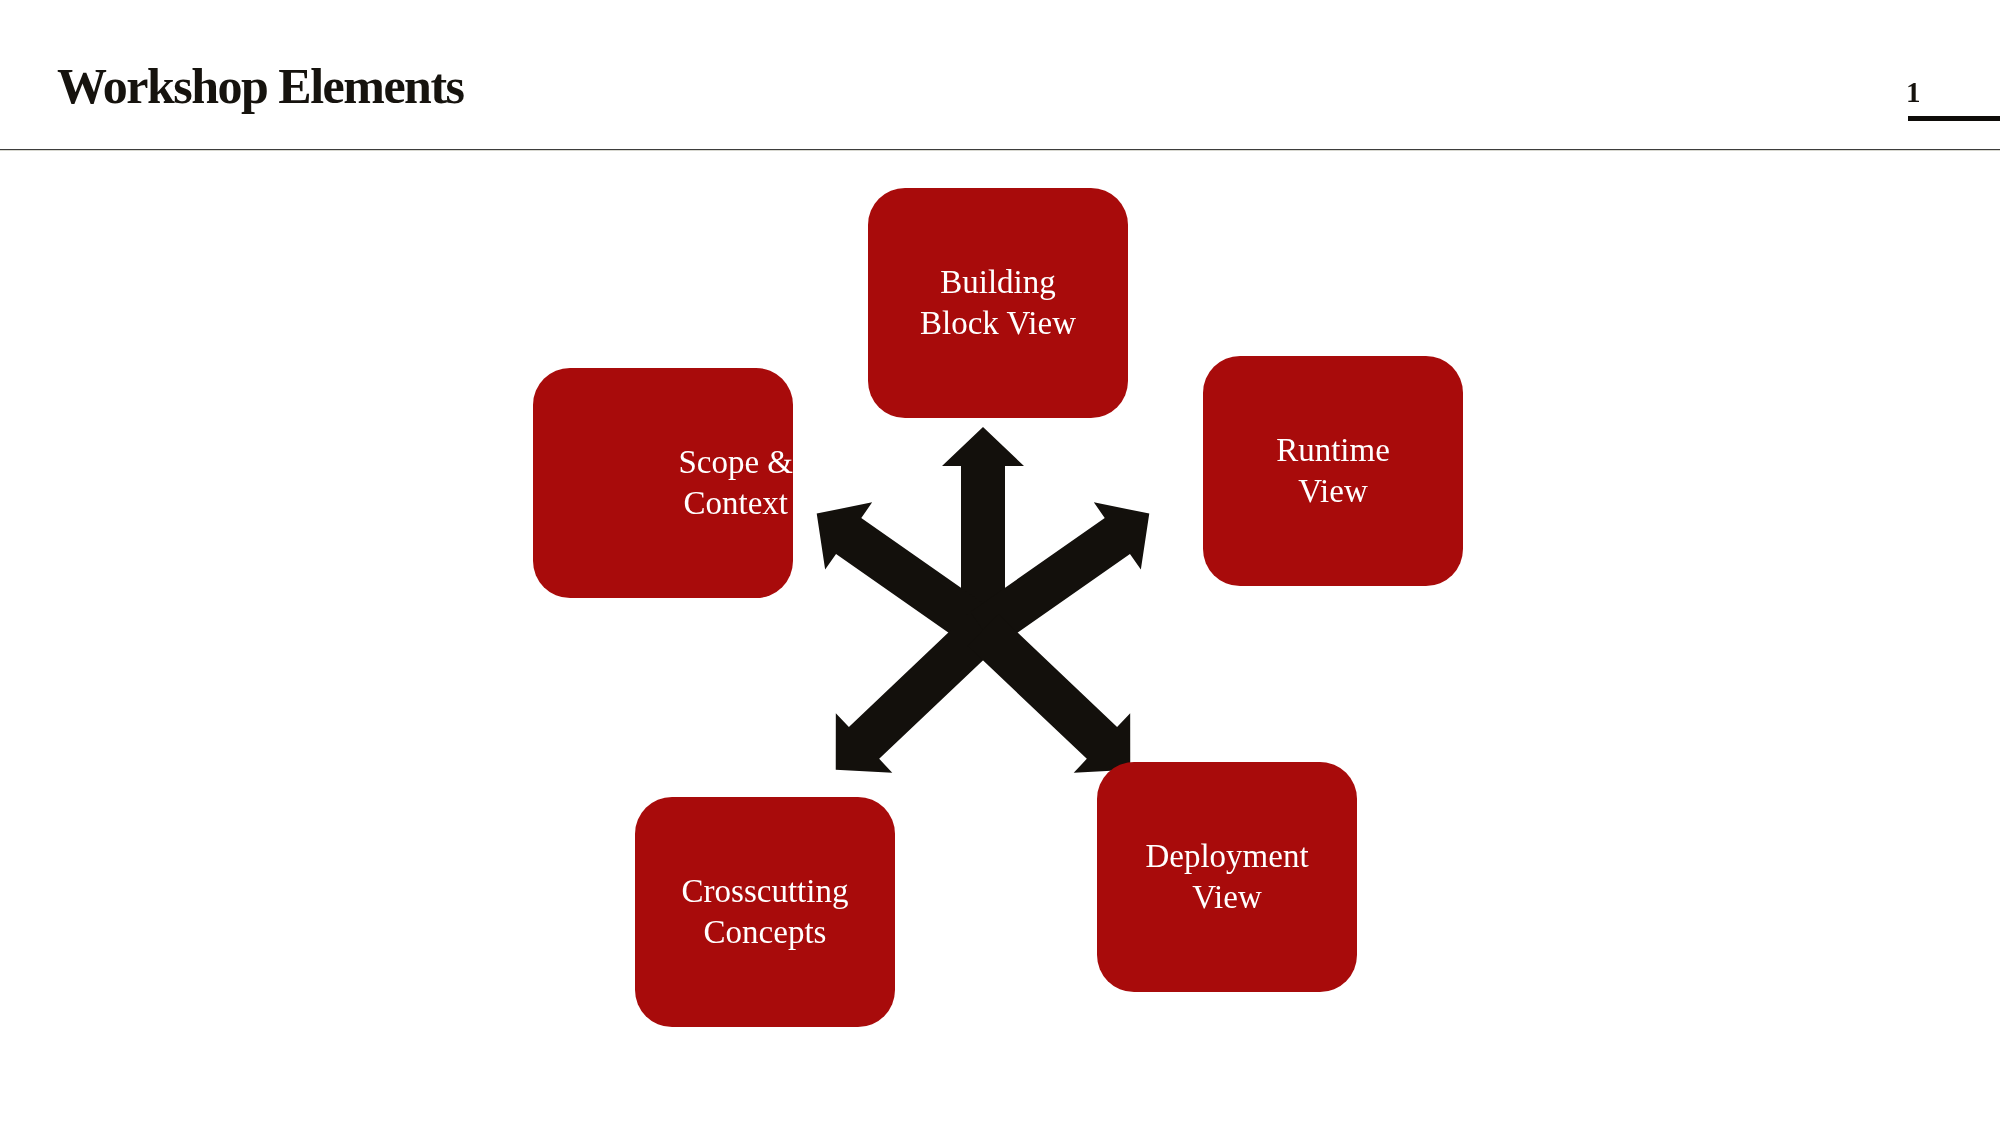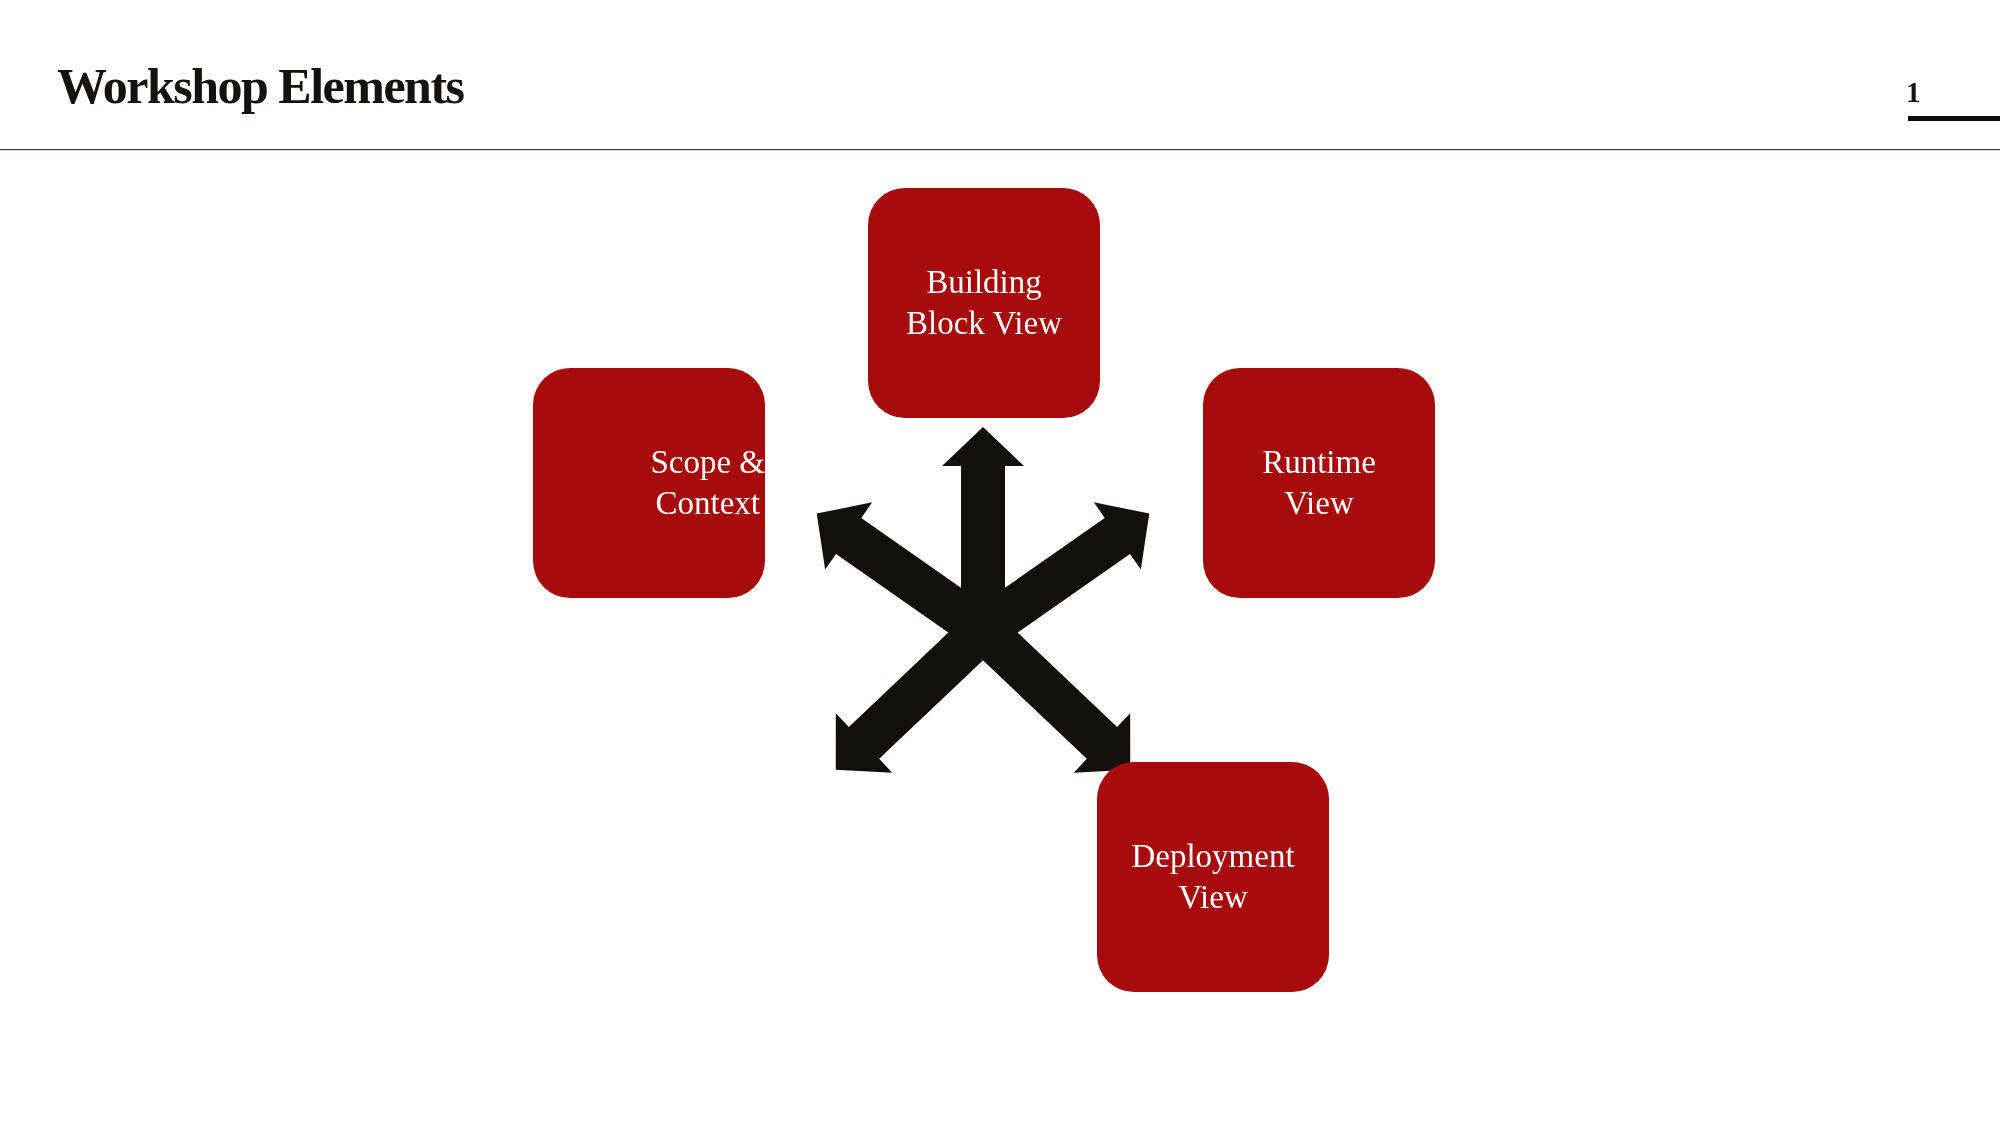--- a/index.html
+++ b/index.html
@@ -66,39 +66,39 @@
     position:absolute;
     display:flex;
     align-items:center;
     justify-content:center;
     text-align:center;
     color:var(--node-text);
     background:var(--node-fill);
     font-weight:300;
   }
   .box{
-    width:232px;
+    width:260px;
     height:230px;
     border-radius:37px;
     font-size:33px;
     line-height:1.23;
   }
   .circle{
     left:844px;
     top:491px;
     width:278px;
     height:278px;
     border-radius:50%;
     font-size:39px;
     line-height:1.18;
     z-index:2;
   }
   .pos-top{left:868px;top:188px;}
   .pos-upper-left{left:533px;top:368px;justify-content:flex-end;}
-  .pos-upper-right{left:1203px;top:368px;}
+  .pos-upper-right{left:1203px;top:356px;}
   .pos-lower-left{left:635px;top:797px;}
   .pos-lower-right{left:1097px;top:762px;}
 </style>
 </head>
 <body>
 
 <div class="slide">
 
   <h1 class="title">Workshop Elements</h1>
   <div class="page-num">1</div>
@@ -130,20 +130,26 @@
       </div>
     </div>
 
     <div class="node box pos-upper-right">
       <div class="label">
         <span>Runtime</span><br>
         <span>View</span>
       </div>
     </div>
 
+    <div class="node box pos-lower-left">
+      <div class="label">
+        <span>Crosscutting</span><br>
+        <span>Concepts</span>
+      </div>
+    </div>
 
     <div class="node box pos-lower-right">
       <div class="label">
         <span>Deployment</span><br>
         <span>View</span>
       </div>
     </div>
 
   </div>
 </div>

